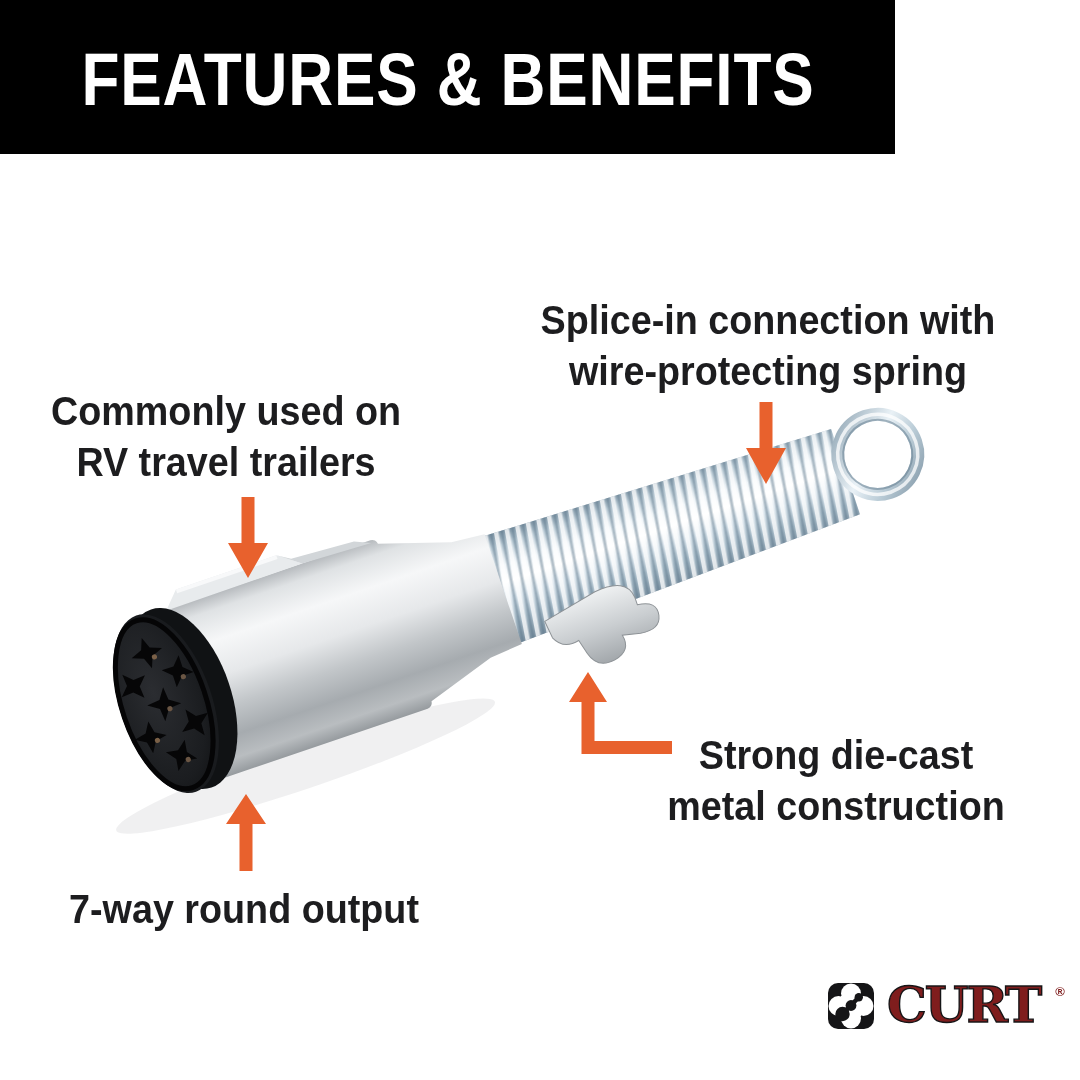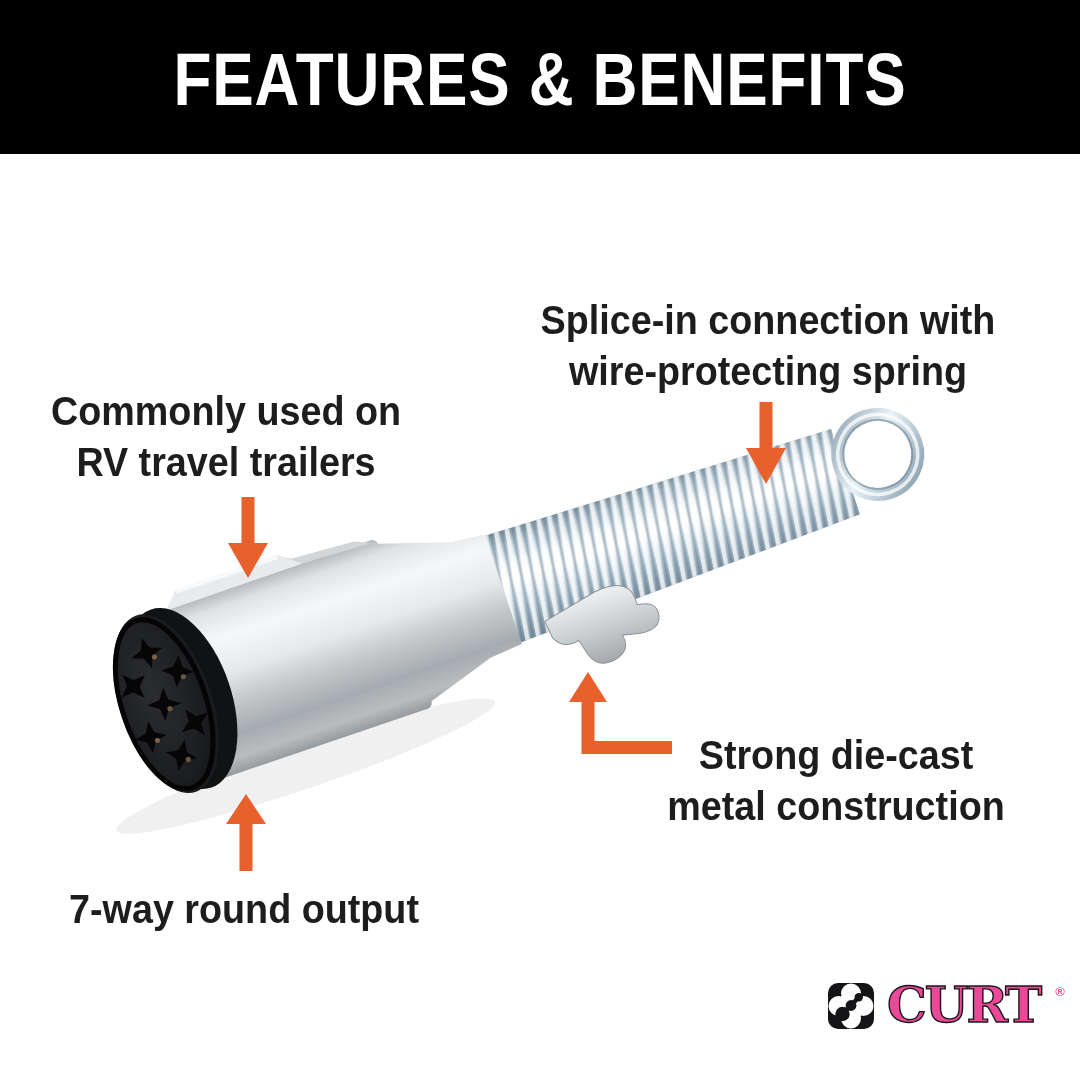--- a/index.html
+++ b/index.html
@@ -1,21 +1,21 @@
 <!DOCTYPE html>
 <html style="--arrow-orange: #E8612D; --header-bg: #000000; --header-text: #FFFFFF; --body-text: #1D1D1F; --metal-light: #F4F6F7; --metal-dark: #9EA3A7; --spring-tint: #BFD2DE; --face-black: #1A1C1F;"><head>
 <meta charset="utf-8">
 <style>
   html,body{margin:0;padding:0;background:#e9e9e9;}
   .canvas{
     position:relative;width:1080px;height:1080px;background:#ffffff;
     overflow:hidden;font-family:"Liberation Sans",sans-serif;margin:0 auto;
   }
   .header{
-    position:absolute;left:0;top:0;width:1080px;height:154px;
+    position:absolute;left:0;top:0;width:895px;height:154px;
     background:var(--header-bg,#000);
   }
   .title{
     position:absolute;left:50%;top:79px;
     transform:translate(-50%,-50%) scaleX(.84);
     font-size:74px;font-weight:700;letter-spacing:1px;
     color:var(--header-text,#fff);white-space:nowrap;
   }
   .callout{
     position:absolute;color:var(--body-text,#1d1d1f);
@@ -23,21 +23,21 @@
     white-space:nowrap;transform:translateX(-50%) scaleX(.92);
   }
   .callout span{display:block;}
   .co-splice{left:768px;top:295px;}
   .co-rv{left:226px;top:386px;}
   .co-diecast{left:836px;top:730px;}
   .co-sevenway{left:244px;top:884px;}
   .art{position:absolute;left:0;top:0;width:1080px;height:1080px;}
   .logo{
     position:absolute;left:828px;top:982px;height:48px;
-    display:flex;align-items:center;gap:13px;color:#ec4899;
+    display:flex;align-items:center;gap:13px;color:#7f1d1d;
   }
   .logo .word{
     font-family:"DejaVu Serif",serif;font-weight:700;font-size:50px;
     letter-spacing:-2px;line-height:1;-webkit-text-stroke:1.4px #151517;
     transform:scaleY(.96);
   }
   .logo .reg{
     font-size:13px;font-weight:700;align-self:flex-start;
     margin-left:2px;margin-top:2px;-webkit-text-stroke:0;
     font-family:"Liberation Sans",sans-serif;

